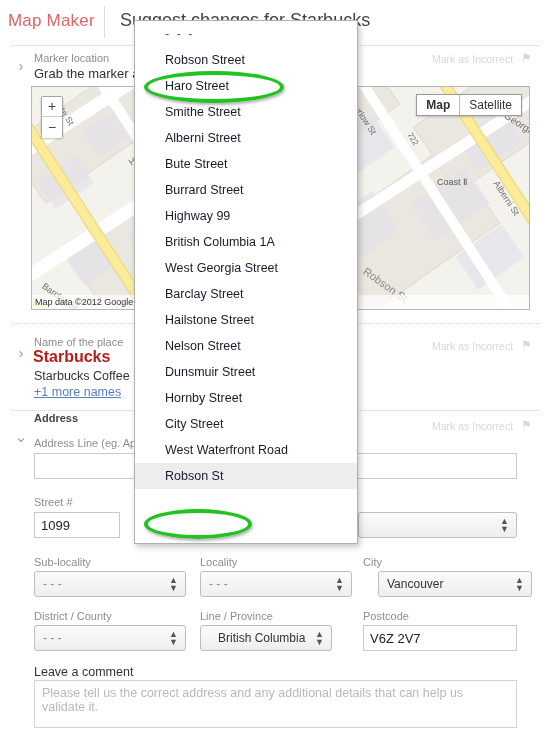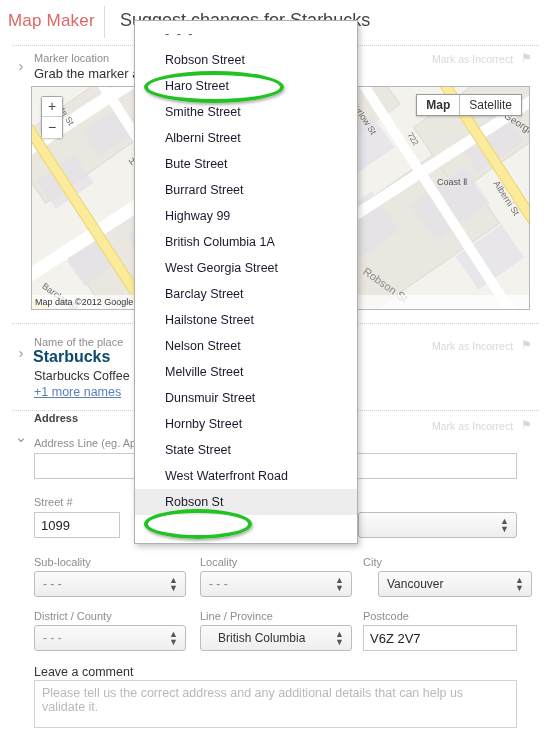--- a/index.html
+++ b/index.html
@@ -99,21 +99,21 @@
   .mt-sep { width:1px; background:#bdbdbd; }
 
   .map-attrib {
     position:absolute; left:0; bottom:0; height:14px; width:100%;
     font-size:9px; color:#333; line-height:14px; padding-left:3px;
     background:rgba(255,255,255,.72); white-space:nowrap;
   }
   .map-attrib a { color:#333; }
 
   
-  .place-name { position:absolute; font-size:16px; font-weight:bold; color:#0c4a6e; }
+  .place-name { position:absolute; font-size:16px; font-weight:bold; color:#b91c1c; }
   .place-sub  { position:absolute; font-size:12.5px; color:#333; white-space:nowrap; }
   .more-names {
     position:absolute; font-size:12.5px; color:#5a7fbf;
     text-decoration:underline; cursor:pointer; white-space:nowrap;
   }
 
   
   .txt-in {
     position:absolute; border:1px solid #c9c9c9; background:#fff;
     font-family:"Liberation Sans", sans-serif; font-size:13px; color:#222;
@@ -301,21 +301,21 @@
   <div class="field-label" style="left:34px; top:610px;">District / County</div>
   <div class="sel-box empty" style="left:34px; top:625px; width:152px;">
     <span>- - -</span>
     <span class="sel-arrow">
         <i>▲</i>
         <i>▼</i>
       </span>
   </div>
 
   <div class="field-label" style="left:200px; top:610px;">Line / Province</div>
-  <div class="sel-box" style="left:200px; top:625px; width:152px;padding-left:17px;">
+  <div class="sel-box" style="left:200px; top:625px; width:132px;padding-left:17px;">
     <span>British Columbia</span>
     <span class="sel-arrow">
         <i>▲</i>
         <i>▼</i>
       </span>
   </div>
 
   <div class="field-label" style="left:363px; top:610px;">Postcode</div>
   <input class="txt-in" style="left: 363px; top: 625px; width: 154px;" type="text" value="V6Z 2V7">
 
@@ -330,24 +330,23 @@
         <div class="dd-item">Smithe Street</div>
         <div class="dd-item">Alberni Street</div>
         <div class="dd-item">Bute Street</div>
         <div class="dd-item">Burrard Street</div>
         <div class="dd-item">Highway 99</div>
         <div class="dd-item">British Columbia 1A</div>
         <div class="dd-item">West Georgia Street</div>
         <div class="dd-item">Barclay Street</div>
         <div class="dd-item">Hailstone Street</div>
         <div class="dd-item">Nelson Street</div>
-        <div class="dd-item">Melville Street</div>
         <div class="dd-item">Dunsmuir Street</div>
         <div class="dd-item">Hornby Street</div>
-        <div class="dd-item">State Street</div>
+        <div class="dd-item">City Street</div>
         <div class="dd-item">West Waterfront Road</div>
         <div class="dd-item selected">Robson St</div>
       </div>
   </div>
 
   <div id="annot-layer">
       <div class="annot" style="left: 144px; top: 71px; width: 140px; height: 32px; border-color: rgb(34, 194, 34);"></div>
       <div class="annot" style="left: 144px; top: 509px; width: 108px; height: 30px; border-color: rgb(34, 194, 34);"></div>
     </div>
 

